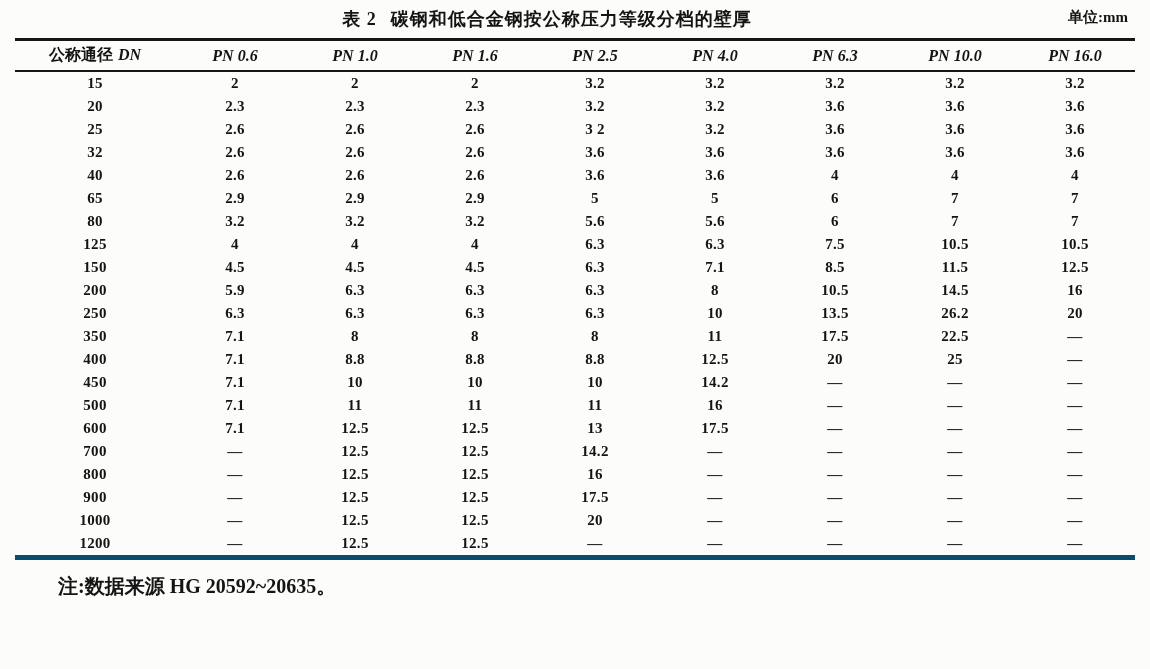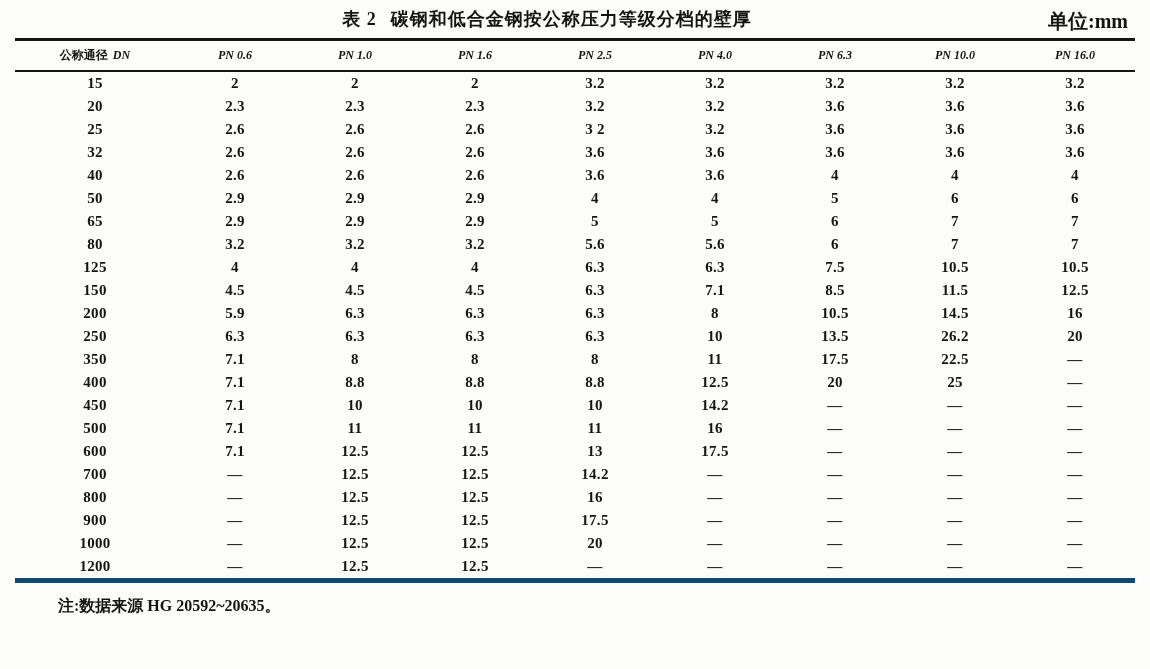--- a/index.html
+++ b/index.html
@@ -32,33 +32,33 @@
     font-weight: 700;
     font-size: 18px;
     letter-spacing: 1px;
   }
   .title .tnum { margin-right: 14px; }
   .unit {
     position: absolute;
     right: 22px;
     top: 8px;
     font-weight: 700;
-    font-size: 20px;
+    font-size: 15px;
   }
   table.data-table {
     border-collapse: collapse;
     table-layout: fixed;
     width: 1120px;
     margin-left: 15px;
   }
   table.data-table thead th {
     border-top: 3px solid #161616;
     border-bottom: 2px solid #161616;
     height: 29px;
-    font-size: 12px;
+    font-size: 16px;
     font-weight: 700;
     text-align: center;
     padding: 0;
     vertical-align: middle;
   }
   .ital { font-style: italic; }
   th.dn-th { text-align: center; }
   th.dn-th .dn-sym { margin-left: 5px; }
   table.data-table tbody td {
     height: 23px;
@@ -69,21 +69,21 @@
     font-weight: 700;
     letter-spacing: 0.3px;
   }
   table.data-table tbody tr:last-child td {
     border-bottom: 5px solid #0c4a6e;
     text-align: center;
   }
   .note {
     margin: 13px 0 0 58px;
     font-weight: 700;
-    font-size: 16px;
+    font-size: 20px;
   }
 </style>
 </head>
 <body>
 
 <div class="page">
 
   <div class="title-row">
     <div class="title">
       <span class="tnum">表 2</span><span>碳钢和低合金钢按公称压力等级分档的壁厚</span>
@@ -168,31 +168,20 @@
           <td>2.6</td>
           <td>2.6</td>
           <td>2.6</td>
           <td>3.6</td>
           <td>3.6</td>
           <td>4</td>
           <td>4</td>
           <td>4</td>
         </tr>
         <tr>
-          <td>50</td>
-          <td>2.9</td>
-          <td>2.9</td>
-          <td>2.9</td>
-          <td>4</td>
-          <td>4</td>
-          <td>5</td>
-          <td>6</td>
-          <td>6</td>
-        </tr>
-        <tr>
           <td>65</td>
           <td>2.9</td>
           <td>2.9</td>
           <td>2.9</td>
           <td>5</td>
           <td>5</td>
           <td>6</td>
           <td>7</td>
           <td>7</td>
         </tr>

